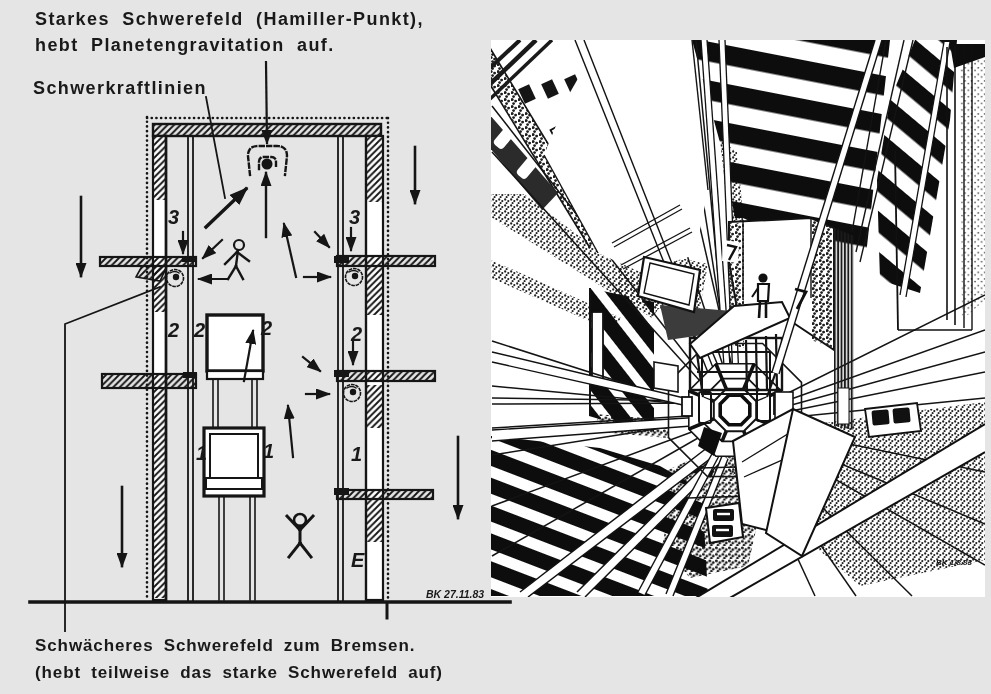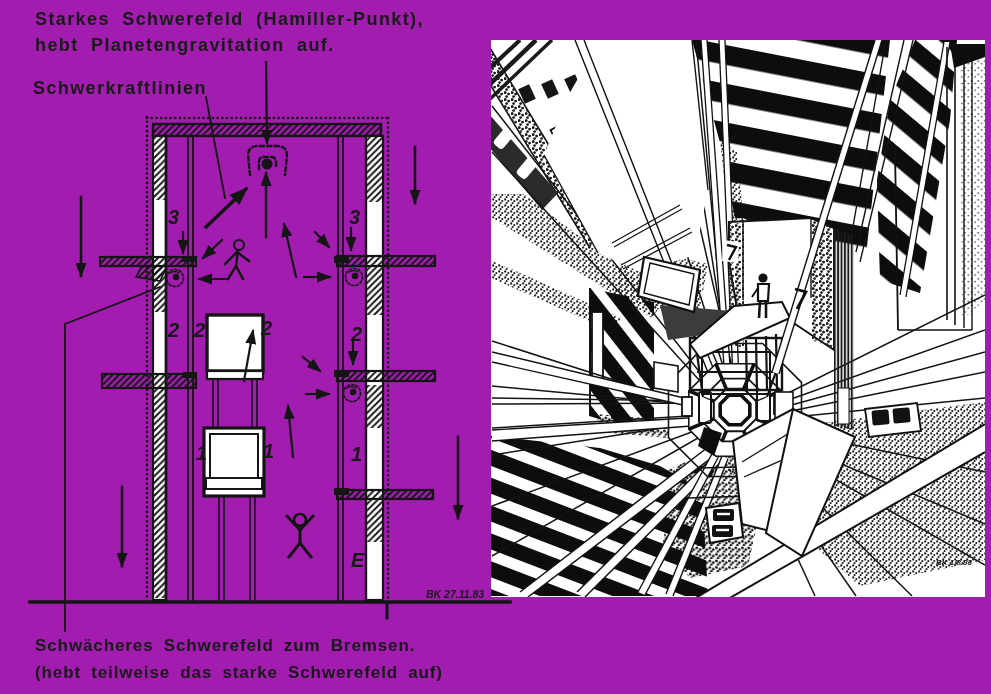--- a/index.html
+++ b/index.html
@@ -1,16 +1,16 @@
 <!DOCTYPE html>
 <html><head>
 <meta charset="utf-8">
 <style>
 html,body{margin:0;padding:0;background:#fff;-webkit-font-smoothing:antialiased;}
-#page{position:relative;width:991px;height:694px;background:#a21caf;overflow:hidden;}
+#page{position:relative;width:991px;height:694px;background:#e5e5e5;overflow:hidden;}
 svg{display:block;}
 .t{font-family:"Liberation Sans",sans-serif;font-weight:700;fill:#191919;}
 </style>
 </head>
 <body>
 <div id="page">
 <svg width="991" height="694" viewBox="0 0 991 694">
 <defs>
 <pattern id="hat" patternUnits="userSpaceOnUse" width="6.5" height="6.5">
   <path d="M0 6.5 L6.5 0 M-1.6 1.6 L1.6 -1.6 M4.9 8.1 L8.1 4.9" stroke="#151515" stroke-width="1.9" fill="none"></path>

